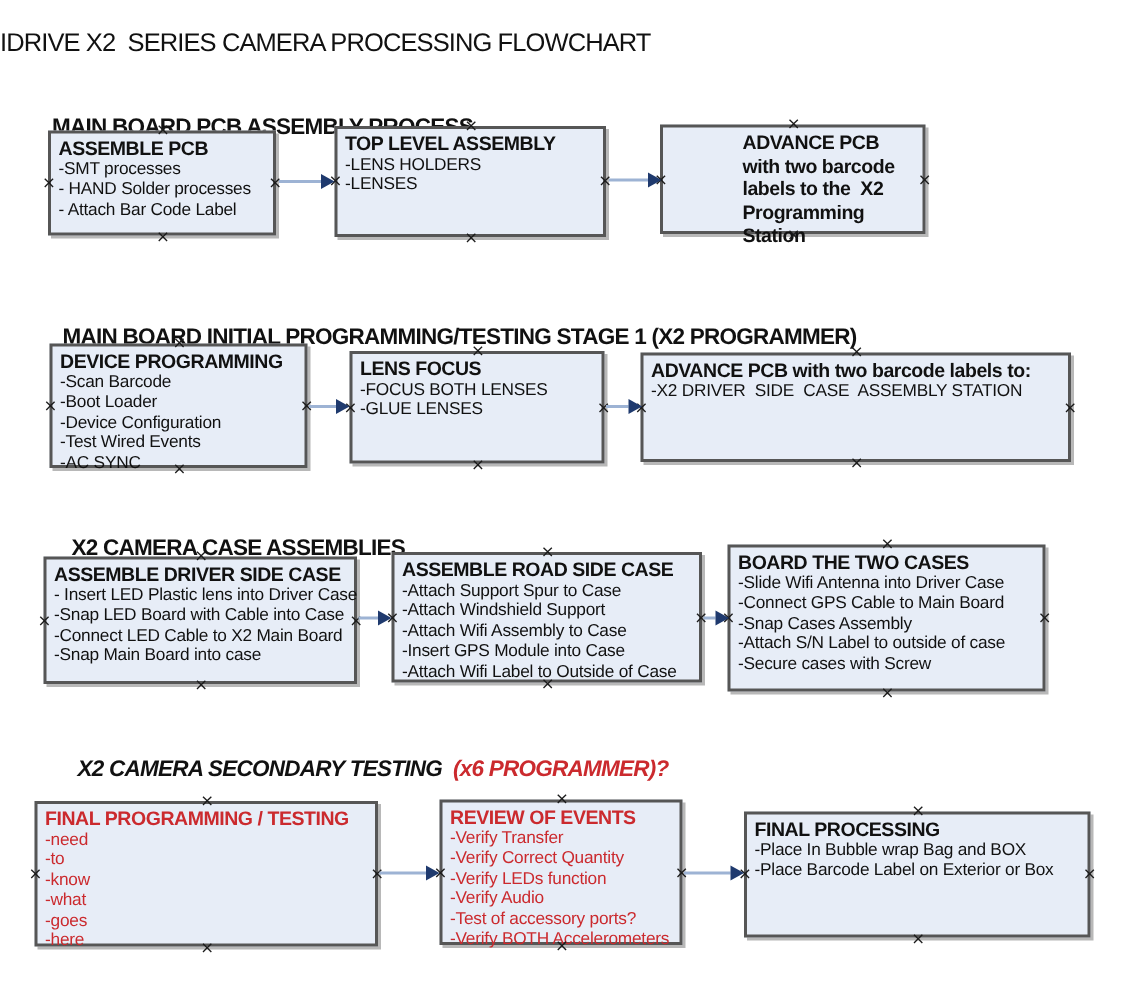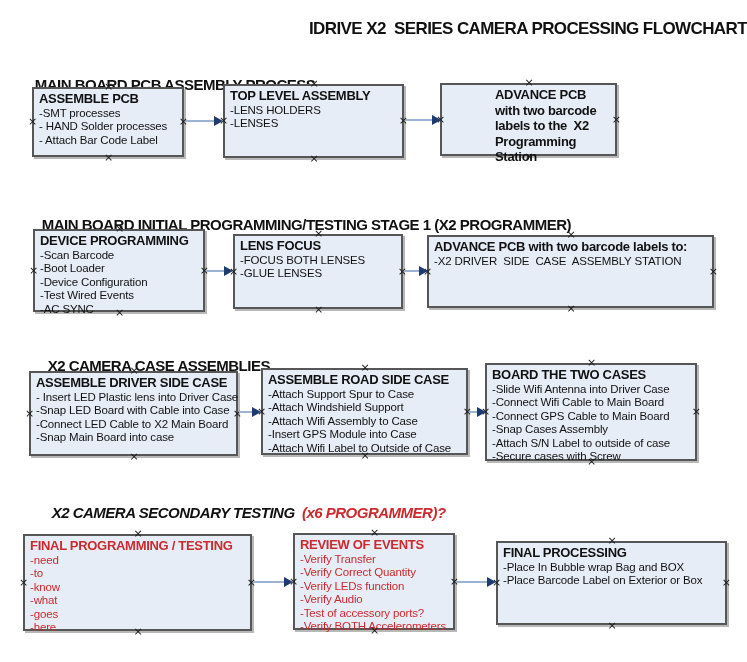--- a/index.html
+++ b/index.html
@@ -1,22 +1,22 @@
 <!DOCTYPE html>
 <html style="--red: #cb2a2e; --box_fill: #e7edf7; --box_border: #565656; --arrow_line: #9db3d4; --arrow_head: #1f3a6e;"><head>
 <meta charset="utf-8">
 <style>
   html,body{margin:0;padding:0;background:#fff;}
   #canvas{
     position:relative;width:747px;height:662px;background:#ffffff;
     font-family:"Liberation Sans","DejaVu Sans",sans-serif;overflow:hidden;
   }
   .main-title{
-    position:absolute;top:19px;left:0;right:0;text-align:right;
-    font-size:17px;font-weight:bold;letter-spacing:-0.6px;color:#111;white-space:pre;
+    position:absolute;top:19px;left:0;right:0;text-align:left;
+    font-size:17px;font-weight:normal;letter-spacing:-0.6px;color:#111;white-space:pre;
   }
   .sec-head{
     position:absolute;font-size:15px;font-weight:bold;letter-spacing:-0.5px;
     color:#111;white-space:pre;
   }
   #h1{left:20px;top:59px;}
   #h2{left:27px;top:199px;}
   #h3{left:33px;top:340px;}
   #h4{left:37px;top:487px;font-style:italic;}
   .red-text{color:var(--red);}
@@ -166,21 +166,20 @@
     <div class="box-item">-Insert GPS Module into Case</div>
     <div class="box-item">-Attach Wifi Label to Outside of Case</div>
   <span class="handle ht">×</span>
       <span class="handle hb">×</span>
       <span class="handle hl">×</span>
       <span class="handle hr">×</span>
     </div>
   <div class="flow-box" id="bI">
     <div class="box-title">BOARD THE TWO CASES</div>
     <div class="box-item">-Slide Wifi Antenna into Driver Case</div>
-    <div class="box-item">-Connect Wifi Cable to Main Board</div>
     <div class="box-item">-Connect GPS Cable to Main Board</div>
     <div class="box-item">-Snap Cases Assembly</div>
     <div class="box-item">-Attach S/N Label to outside of case</div>
     <div class="box-item">-Secure cases with Screw</div>
   <span class="handle ht">×</span>
       <span class="handle hb">×</span>
       <span class="handle hl">×</span>
       <span class="handle hr">×</span>
     </div>
 

